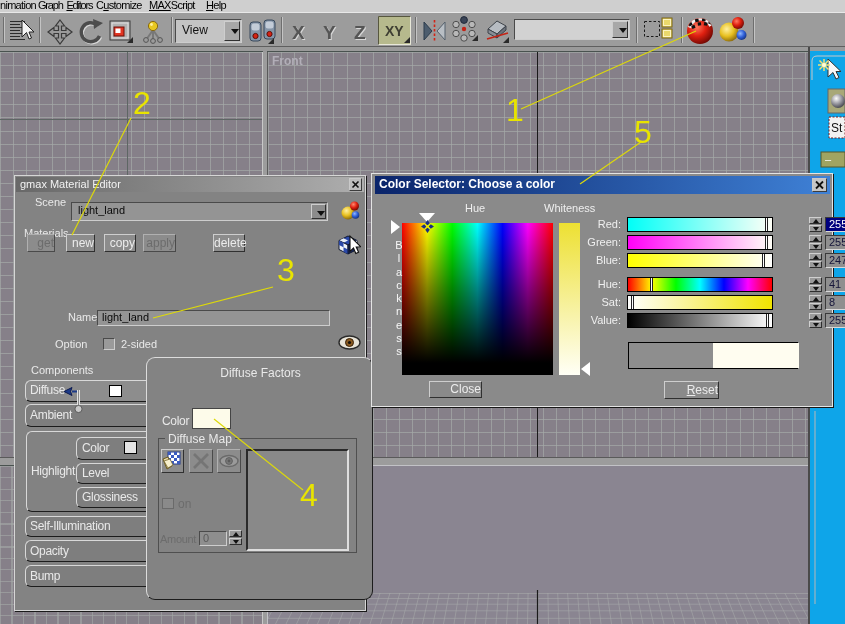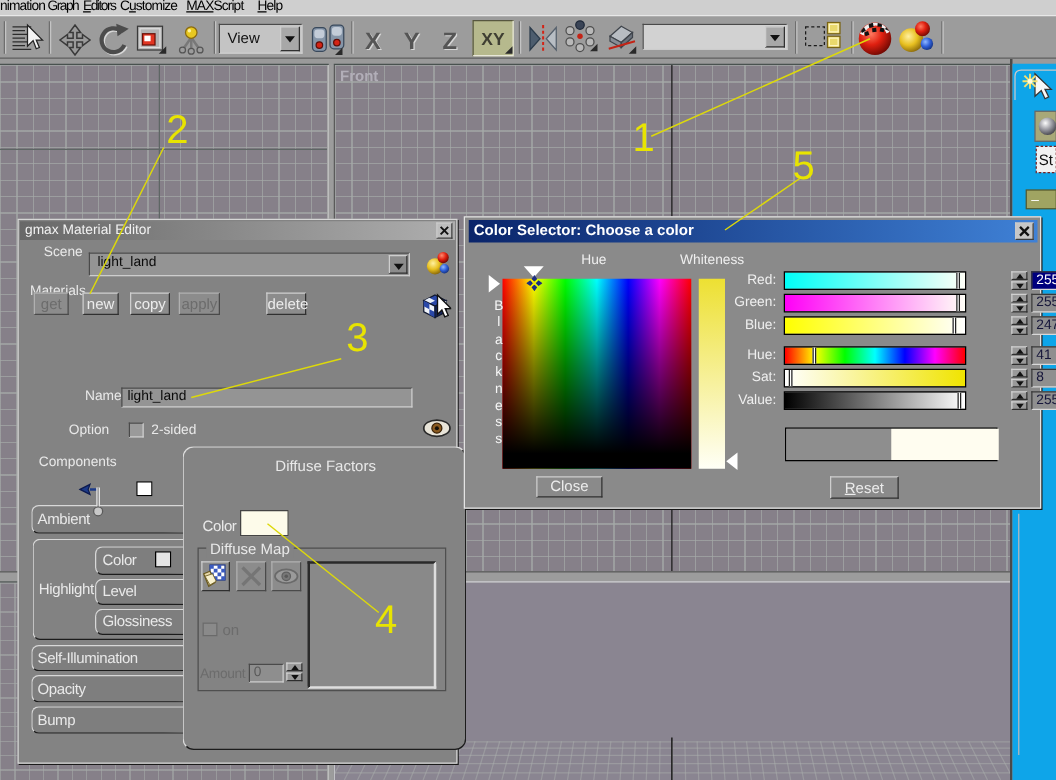--- a/index.html
+++ b/index.html
@@ -28,21 +28,21 @@
   background-image:
     repeating-linear-gradient(to right, rgba(165,170,168,0.6) 0px, rgba(165,170,168,0.6) 1px, transparent 1px, transparent 11.5px),
     repeating-linear-gradient(to bottom, rgba(165,170,168,0.6) 0px, rgba(165,170,168,0.6) 1px, transparent 1px, transparent 11.5px);
 }
 
 
 .raised { border-top:1px solid #c9c9c9; border-left:1px solid #c9c9c9;
   border-bottom:1px solid #3c3c3c; border-right:1px solid #3c3c3c; }
 .sunken { border-top:1px solid #4a4a4a; border-left:1px solid #4a4a4a;
   border-bottom:1px solid #cdcdcd; border-right:1px solid #cdcdcd; }
-.gbtn { background:#8c8c8c; color:#ececec; font-size:12px; text-align:center;
+.gbtn { background:#8c8c8c; color:#ececec; font-size:12px; text-align:right;
   border-top:1px solid #cecece; border-left:1px solid #cecece;
   border-bottom:1px solid #303030; border-right:1px solid #303030; }
 .gbtn.dis { color:#6c6c6c; border-top-color:#b0b0b0; border-left-color:#b0b0b0;
   border-bottom-color:#4a4a4a; border-right-color:#4a4a4a; }
 
 
 .comp { position:absolute; background:#858585; color:#e9e9e9; font-size:12px; letter-spacing:-0.3px;
   border-radius:6px 0 0 6px;
   border-top:1px solid #d8d8d8; border-left:1px solid #d8d8d8;
   border-bottom:1px solid #1c1c1c; }
@@ -403,20 +403,23 @@
     <div class="abs" style="left:106px;top:162px;">2-sided</div>
     <div class="abs" id="icon-eye" style="left:323px;top:157px;width:23px;height:19px;">
       <svg width="23" height="19">
         <ellipse cx="11.5" cy="9.5" rx="10.5" ry="6.5" fill="#e8e4d8" stroke="#2a2a2a" stroke-width="1.4"></ellipse>
         <circle cx="11.5" cy="9.5" r="4" fill="#8a5a20" stroke="#3a2208"></circle>
         <circle cx="11.5" cy="9.5" r="1.6" fill="#151008"></circle>
       </svg>
     </div>
     <div class="abs" style="left:16px;top:188px;">Components</div>
 
+    <div class="comp" style="left:10px;top:204px;width:125px;height:22px;background:#8d8d8d;">
+      <span style="position:absolute;left:4px;top:2px;">Diffuse</span>
+    </div>
     <div class="abs" style="left:94px;top:209px;width:13px;height:12px;background:#fff;border:1px solid #000;"></div>
     <svg class="abs" style="left:47px;top:209px;z-index:5;" width="22" height="30">
       <path d="M2 6.5 L10 2.5 L8.5 6.5 L10 10.5 Z" fill="#1c3a88" stroke="#0c1a50"></path>
       <line x1="10" y1="6.5" x2="16" y2="6.5" stroke="#1c3a88" stroke-width="2"></line>
       <line x1="16.5" y1="5" x2="16.5" y2="22" stroke="#e2e2e2" stroke-width="3"></line>
       <line x1="16.5" y1="5" x2="16.5" y2="22" stroke="#8a8a8a" stroke-width="1"></line>
       <circle cx="16.5" cy="24" r="3.6" fill="#c8c8c8" stroke="#5a5a5a"></circle>
     </svg>
     <div class="comp" style="left:10px;top:228px;width:125px;height:23px;background:#7e7e7e;">
       <span style="position:absolute;left:4px;top:3px;">Ambient</span>

